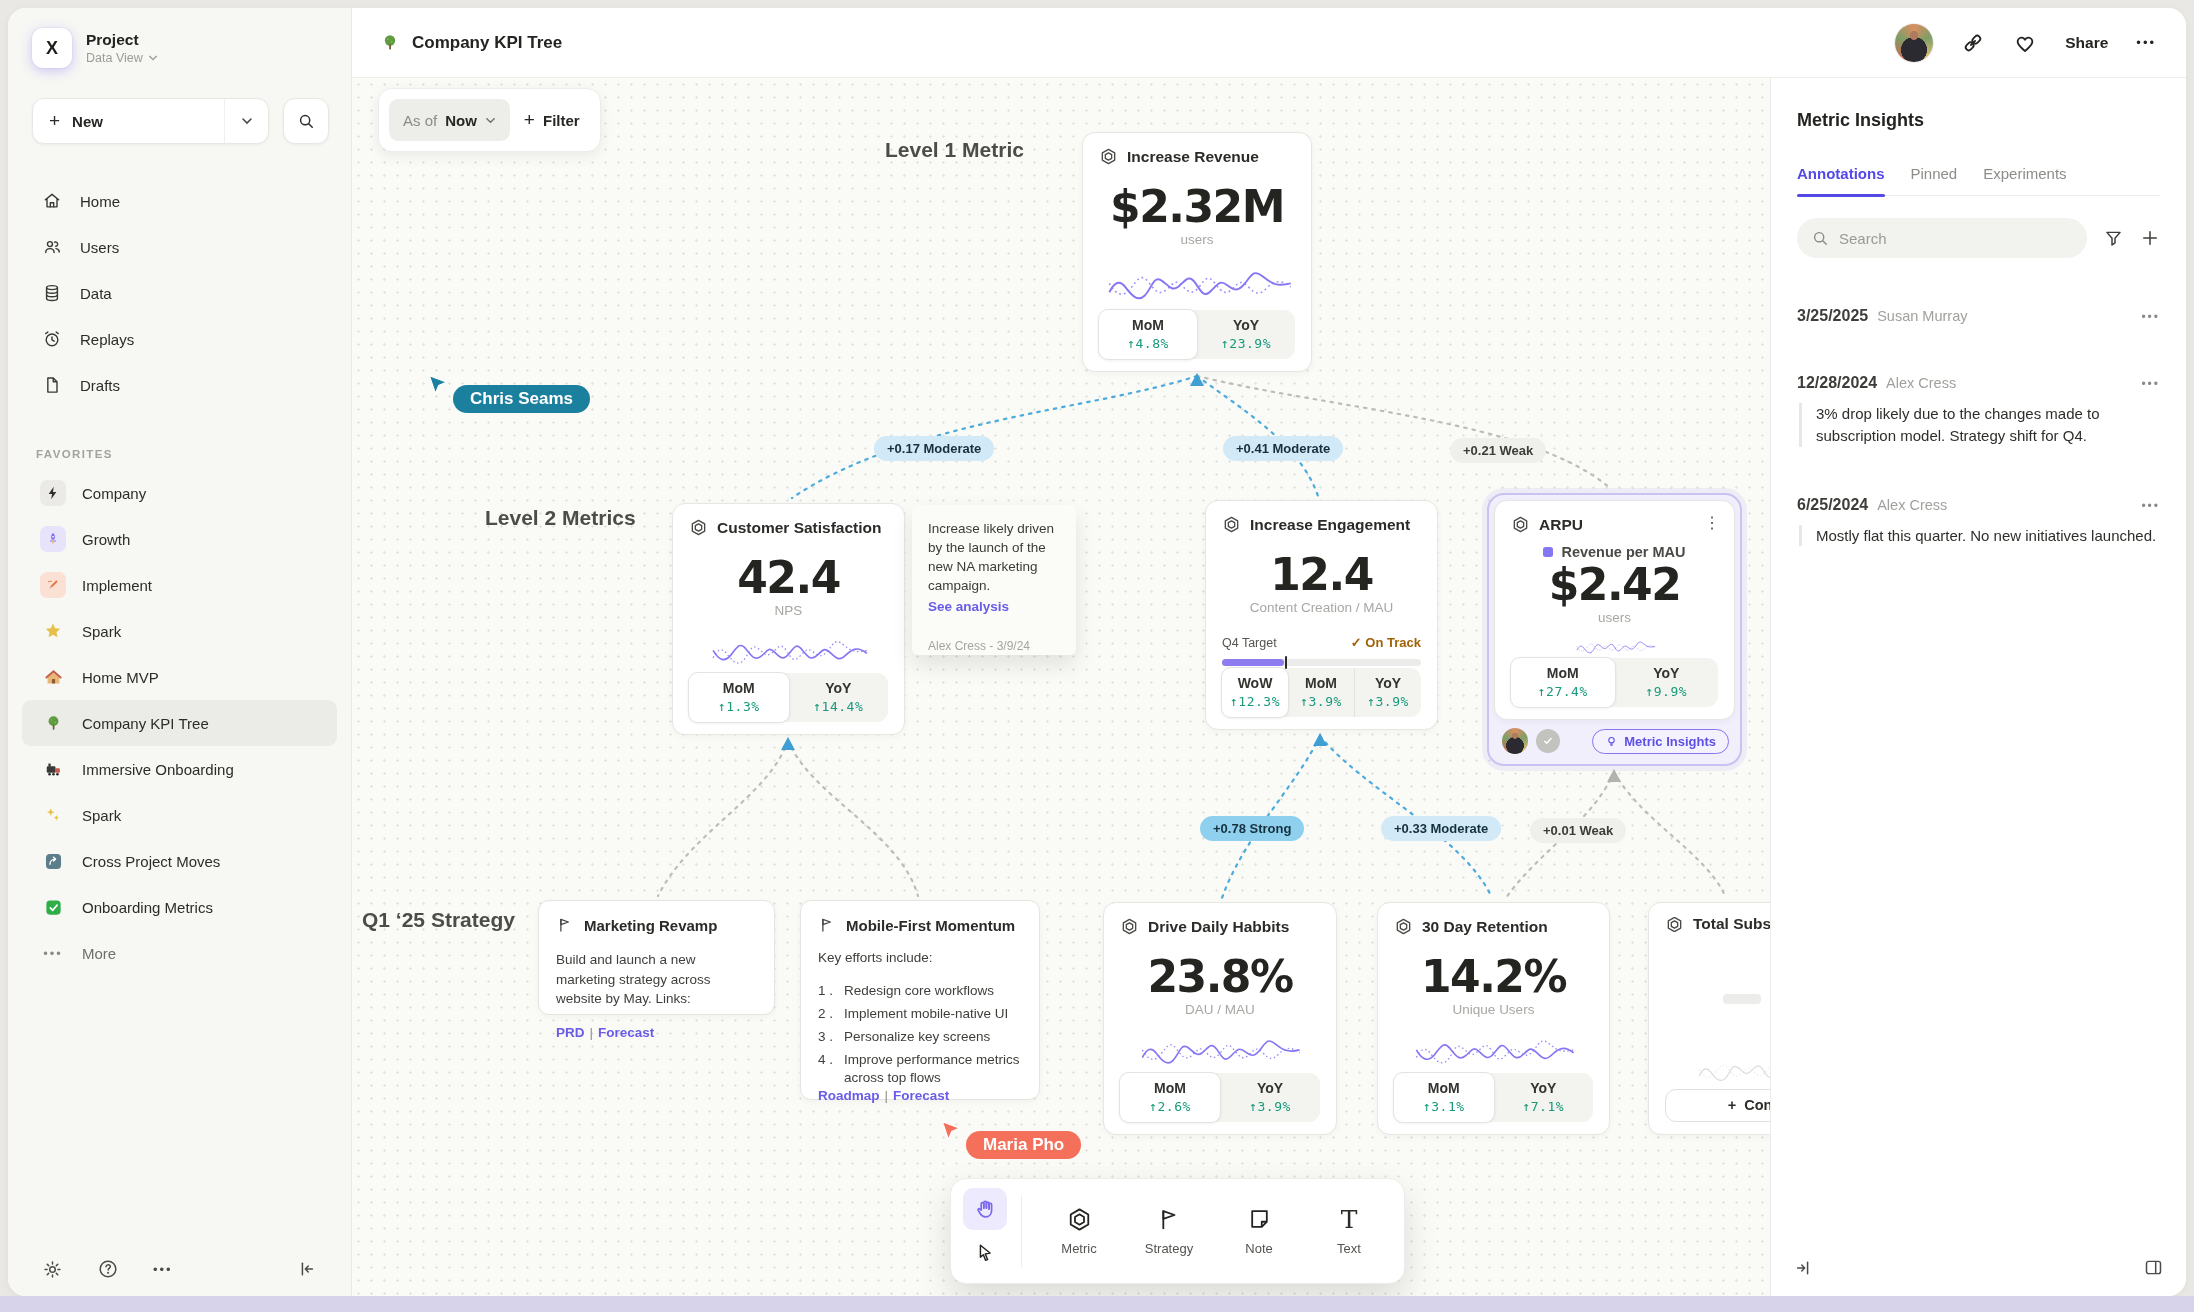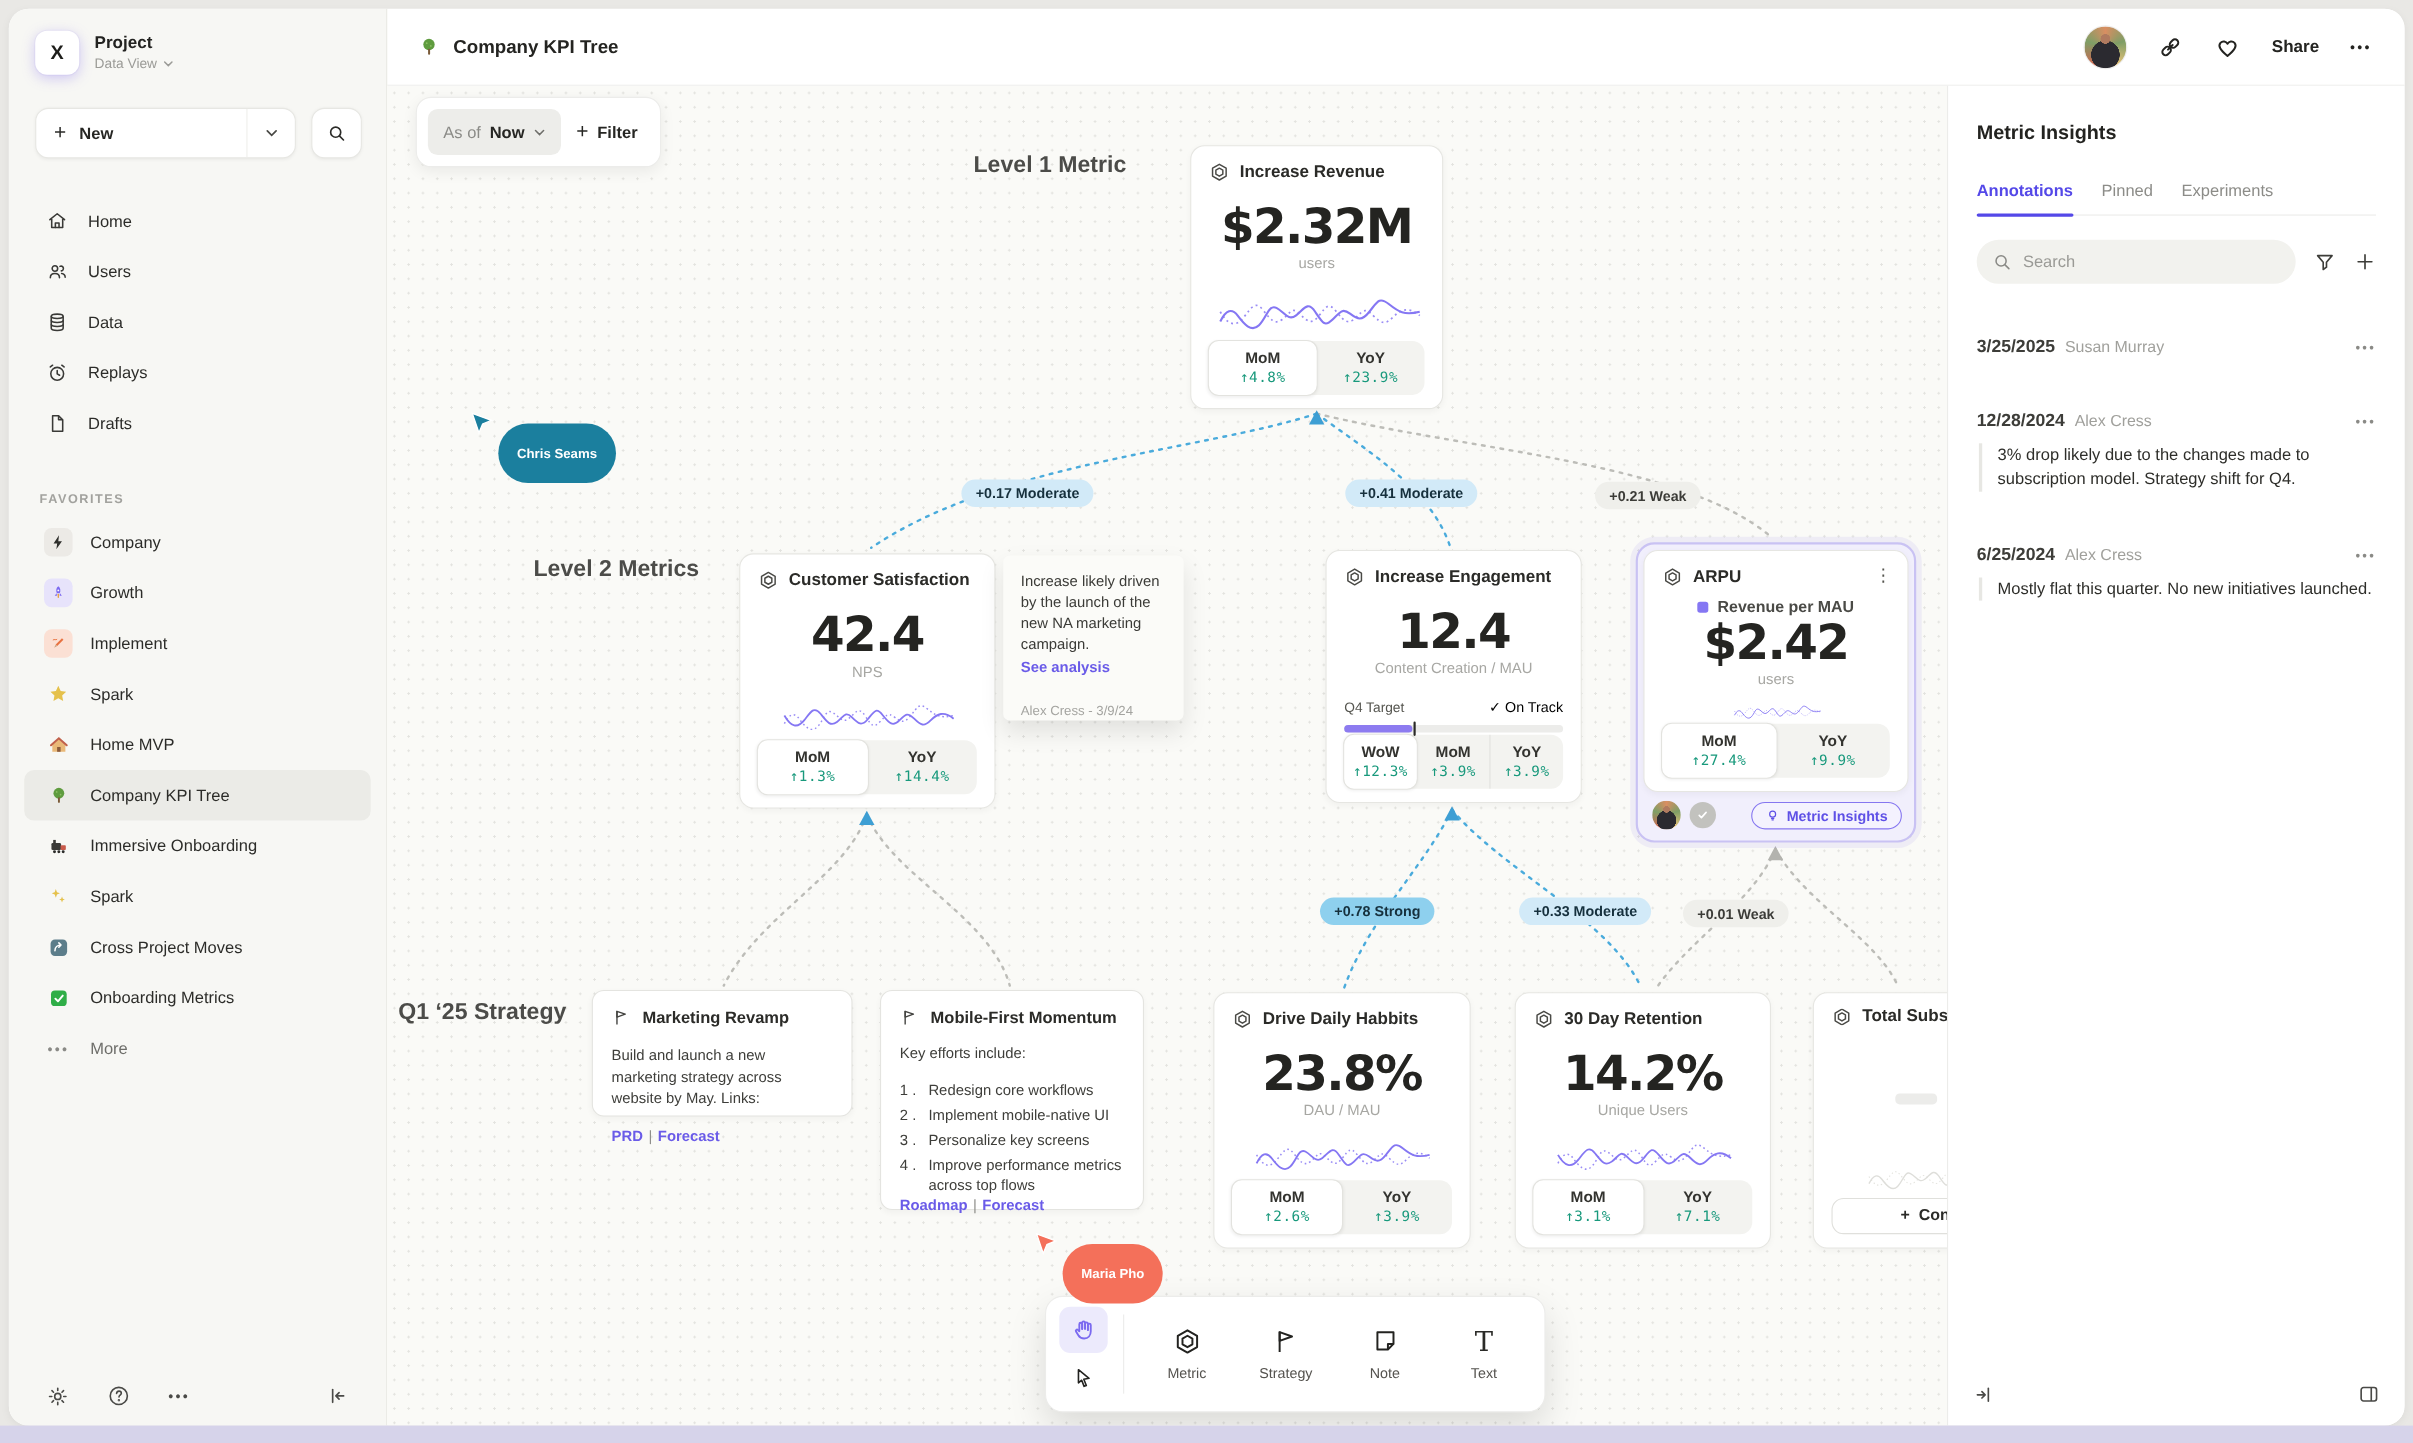--- a/index.html
+++ b/index.html
@@ -81,21 +81,21 @@
   .note-link { display:block; margin-top:2px; color:#6a5be8; font-weight:bold; }
   .note-author { margin-top:22px; font-size:12px; color:#a4a4a0; }
 
   .corr-pill { position:absolute; z-index:3; border-radius:999px; padding:5px 13px; font-size:13px; font-weight:bold; color:#16303d; white-space:nowrap; }
   .s-strong { background:#8ed0ee; }
   .s-moderate { background:#d2eaf8; }
   .s-weak { background:#efefeb; color:#3c3c38; }
 
   .target-row { display:flex; align-items:center; margin-top:20px; }
   .target-row .tl { font-size:12.5px; color:#55554f; }
-  .target-row .ts { margin-left:auto; font-size:13px; font-weight:normal; color:#000000; }
+  .target-row .ts { margin-left:auto; font-size:13px; font-weight:bold; color:#a16207; }
   .pbar { position:relative; margin-top:9px; height:7px; background:#ececе7; background:#ececea; border-radius:99px; }
   .pbar .fill { position:absolute; left:0; top:0; bottom:0; width:31%; background:#8d7bf0; border-radius:99px; }
   .pbar .tick { position:absolute; left:31.5%; top:-3px; width:2.5px; height:13px; background:#2a2a27; border-radius:2px; }
 
   .arpu-wrap { position:absolute; z-index:2; background:#f1effc; border:2px solid #c9c2f3; border-radius:17px; padding:5px; box-shadow:0 0 0 5px rgba(140,122,240,.10); display:flex; flex-direction:column; }
   .arpu-wrap .metric-card { position:relative; left:0; top:0; width:100%; }
   .legend-row { display:flex; align-items:center; justify-content:center; gap:8px; margin-top:10px; font-size:14.5px; font-weight:bold; color:#4a4a46; }
   .legend-sq { width:10px; height:10px; border-radius:2.5px; background:#8577f3; }
   .kebab { position:absolute; right:14px; top:12px; font-size:16px; color:#55554f; }
   .arpu-foot { display:flex; align-items:center; gap:8px; padding:8px 6px 4px 8px; }
@@ -113,21 +113,21 @@
   .strat-links .sep { color:#8f8f8b; margin:0 5px; font-weight:normal; }
   .mlist { list-style:none; counter-reset:li; margin-top:14px; display:flex; flex-direction:column; gap:5px; }
   .mlist li { counter-increment:li; position:relative; padding-left:26px; font-size:13.5px; line-height:1.35; color:#3e3e3a; }
   .mlist li::before { content:counter(li) " ."; position:absolute; left:0; color:#3e3e3a; }
 
   .skel-bars { display:flex; gap:9px; justify-content:center; margin-top:62px; }
   .skel-bars i { width:38px; height:10px; border-radius:4px; background:#ececе8; background:#ececea; }
   .connect-btn { margin-top:auto; height:42px; border:1px solid #e0e0dc; border-radius:11px; background:#fff; display:flex; align-items:center; justify-content:center; gap:8px; font-size:14.5px; font-weight:bold; color:#2b2b28; white-space:nowrap; }
 
   .cursor-tag { position:absolute; z-index:6; }
-  .cursor-pill { position:absolute; left:26px; top:11px; border-radius:999px; padding:20px 17px; font-size:12px; font-weight:bold; color:#fff; white-space:nowrap; }
+  .cursor-pill { position:absolute; left:26px; top:11px; border-radius:999px; padding:4px 17px; font-size:17px; font-weight:bold; color:#fff; white-space:nowrap; }
 
   .toolbar { position:absolute; z-index:5; background:#fff; border:1px solid #ececе8; border:1px solid #ececea; border-radius:16px; box-shadow:0 14px 34px rgba(0,0,0,.13); display:flex; align-items:center; padding:9px 12px; gap:4px; }
   .tool-col { display:flex; flex-direction:column; gap:2px; }
   .mini-tool { width:44px; height:42px; border-radius:10px; display:flex; align-items:center; justify-content:center; }
   .mini-tool.active { background:#eceafc; }
   .tool-div { width:1px; height:72px; background:#ececea; margin:0 10px; }
   .tool { width:86px; display:flex; flex-direction:column; align-items:center; gap:8px; padding:6px 0; }
   .tool .t-lbl { font-size:13px; color:#55534f; }
   .tI { font-family:"DejaVu Serif",serif; font-size:25px; line-height:26px; color:#2b2b28; }
 

